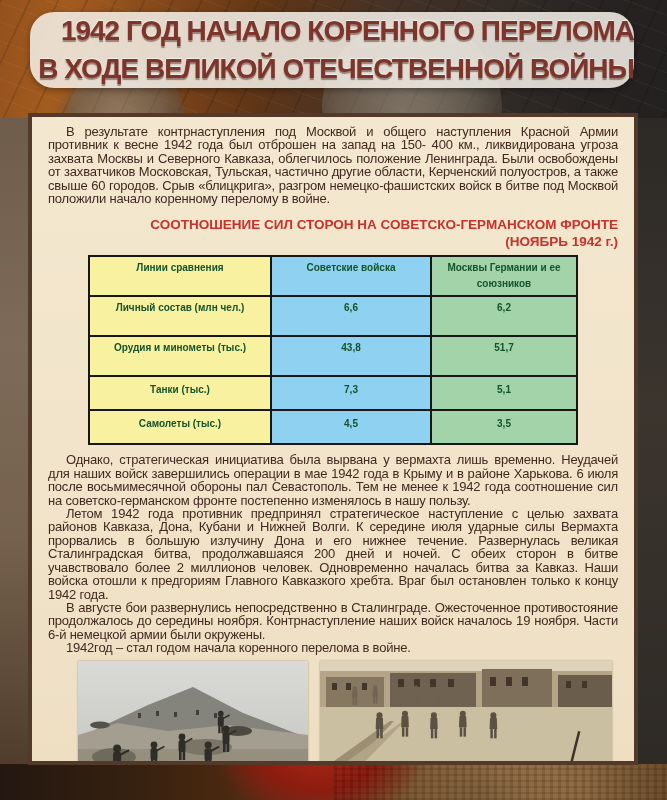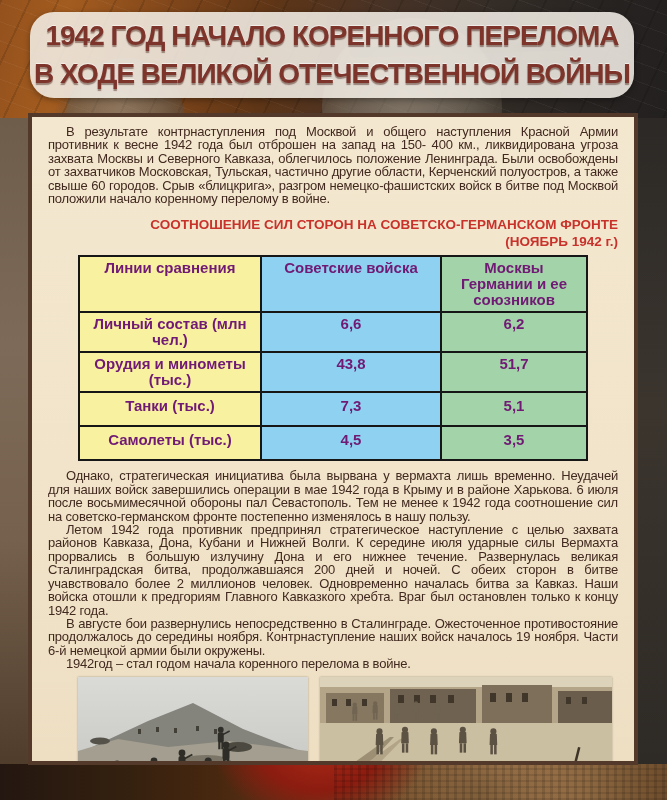--- a/index.html
+++ b/index.html
@@ -30,44 +30,44 @@
       linear-gradient(90deg,#241711 0%,#33200f 18%,#47270f 32%,#5e3317 45%,#7c5530 60%,#a0754c 75%,#8d6841 88%,#6f4d2c 100%); }
   .bg-bottom::after { content:""; position:absolute; left:50%; right:0; top:0; bottom:0;
     background:repeating-linear-gradient(90deg, rgba(0,0,0,.12) 0 3px, transparent 3px 8px),
                repeating-linear-gradient(0deg, rgba(0,0,0,.10) 0 2px, transparent 2px 6px); }
   .medal-circle { position:absolute; border-radius:50%; opacity:.55; z-index:1;
     background:radial-gradient(circle at 45% 40%, #958a7a 0%, #7a7061 45%, #4d463c 75%, #3a352d 100%); }
   .medal-center { left:322px; top:18px; width:180px; height:180px; }
   .medal-left { left:66px; top:58px; width:118px; height:118px; opacity:.45; }
 
   
-  .title-plate { position:absolute; z-index:3; left:30px; top:12px; width:604px; height:86px;
+  .title-plate { position:absolute; z-index:3; left:30px; top:12px; width:604px; height:76px;
     background:rgba(244,239,231,.87); border-radius:24px; box-shadow:0 2px 6px rgba(0,0,0,.35);
-    display:flex; flex-direction:column; justify-content:center; align-items:center; }
+    display:flex; flex-direction:column; justify-content:center; align-items:flex-end; }
   .title-line { font-weight:700; font-size:28px; line-height:38px; letter-spacing:-1px; color:#7d352b;
     text-shadow:0 2px 1px rgba(62,20,12,.45), 0 -1px 0 rgba(255,255,255,.55); white-space:nowrap; }
 
   
   .panel { position:absolute; z-index:2; left:28px; top:113px; width:610px; height:652px;
     background:linear-gradient(180deg,#f3e7cf 0%,#f1e4ca 55%,#eedfc3 100%);
     border:4px solid #53392a; padding:8px 16px 6px 16px; overflow:hidden; }
 
   .body-text { font-size:13px; font-weight:400; line-height:13.4px; letter-spacing:-0.2px;
     color:#42291f; text-align:justify; text-indent:18px; }
 
   .section-heading { margin:11px 0 5px 0; text-align:right; font-weight:700; font-size:13.5px;
     line-height:17px; color:#c9322b; letter-spacing:0; }
 
   table.cmp { border-collapse:collapse; margin:2px auto 8px auto; table-layout:fixed; width:488px; }
-  table.cmp th, table.cmp td { border:2px solid #161616; font-weight:700; color:#701a75;
-    text-align:center; padding:3px 5px; line-height:16px; font-size:15px; }
+  table.cmp th, table.cmp td { border:2px solid #161616; font-weight:700; color:#14532d;
+    text-align:center; padding:3px 5px; line-height:16px; font-size:10px; }
   table.cmp th { vertical-align:top; }
   table.cmp td { vertical-align:top; }
   .col-label { width:182px; }
-  .col-sov   { width:180px; }
+  .col-sov   { width:160px; }
   .col-ger   { width:146px; }
   .c-yellow { background:#f8f1a0; }
   .c-blue   { background:#8ed1f0; }
   .c-green  { background:#a3d3a8; }
   td.c-num { padding-top:4px; }
   tr.r-tall td { height:40px; }
   tr.r-short td { height:34px; padding-top:5px; }
 
   .photos { display:flex; justify-content:space-between; padding-left:30px; padding-right:6px;
     margin-top:6px; align-items:flex-start; }

